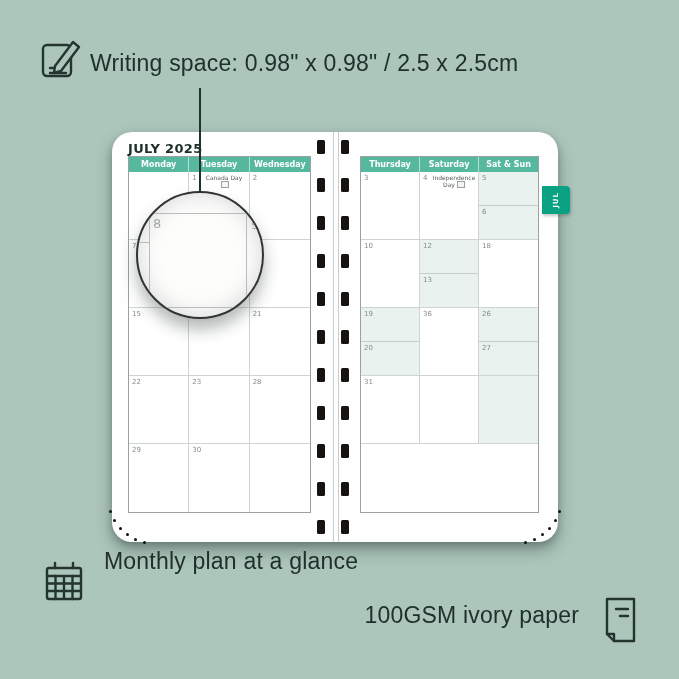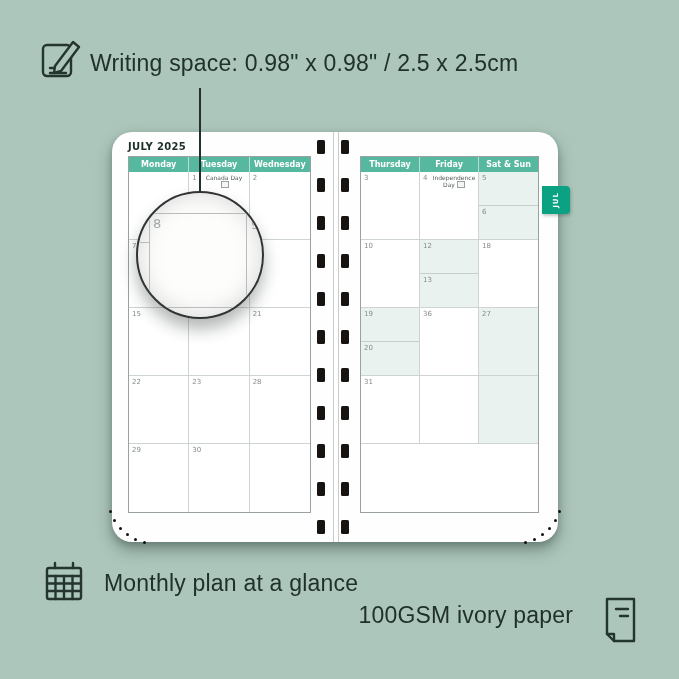--- a/index.html
+++ b/index.html
@@ -24,21 +24,21 @@
     box-shadow:0 8px 16px rgba(30,50,44,.38),0 3px 6px rgba(30,50,44,.22);
   }
   .spine{
     position:absolute;left:221px;top:0;bottom:0;width:4px;
     border-left:1px solid #c6cdca;border-right:1px solid #c6cdca;
   }
   .hole{
     position:absolute;width:8px;height:14px;background:#171310;border-radius:1.5px;
   }
   .month-title{
-    position:absolute;left:16px;top:9px;font-size:10px;font-weight:bold;
+    position:absolute;left:16px;top:9px;font-size:13px;font-weight:bold;
     color:#1d2f2a;font-family:"DejaVu Sans",sans-serif;letter-spacing:.3px;
   }
   .jul-tab{
     position:absolute;left:430px;top:54px;width:28px;height:28px;
     background:#0ba183;border-radius:0 4px 4px 0;z-index:3;
     display:flex;align-items:center;justify-content:center;
     box-shadow:1px 2px 3px rgba(20,40,34,.25);
   }
   .jul-tab span{
     writing-mode:vertical-rl;transform:rotate(180deg);
@@ -157,21 +157,21 @@
       </div>
       <div class="cell">
         <div class="daynum">29</div>
       </div>
       <div class="cell">
         <div class="daynum">30</div>
       </div>
     </div>
   <div class="grid grid-right" id="right-grid">
       <div class="hcell">Thursday</div>
-      <div class="hcell">Friday</div>
+      <div class="hcell">Saturday</div>
       <div class="hcell">Sat &amp; Sun</div>
       <div class="cell">
         <div class="daynum">3</div>
       </div>
       <div class="cell">
         <div class="daynum">4</div>
         <div class="event">Independence Day<div class="flagbox"></div></div>
       </div>
       <div class="cell weekend">
         <div class="half">
@@ -200,20 +200,23 @@
           <div class="daynum">19</div>
         </div>
         <div class="half half2">
           <div class="daynum">20</div>
         </div>
       </div>
       <div class="cell">
         <div class="daynum">36</div>
       </div>
       <div class="cell weekend">
+        <div class="half">
+          <div class="daynum">26</div>
+        </div>
         <div class="half half2">
           <div class="daynum">27</div>
         </div>
       </div>
       <div class="cell">
         <div class="daynum">31</div>
       </div>
       <div class="cell"></div>
       <div class="cell weekend"></div>
     </div>
@@ -273,22 +276,22 @@
 
 <div class="annot-icon" style="left:40px;top:558px;">
   <svg width="48" height="48" viewBox="0 0 48 48" fill="none" stroke="#24352f" stroke-width="2.4" stroke-linecap="round" stroke-linejoin="round">
     <rect x="7" y="10" width="34" height="31" rx="2"></rect>
     <path d="M15 10 v-5 M33 10 v-5"></path>
     <path d="M7 18 h34"></path>
     <path d="M15.5 18 v23 M24 18 v23 M32.5 18 v23"></path>
     <path d="M7 25.5 h34 M7 33 h34"></path>
   </svg>
 </div>
-<div class="annot-text" style="left:104px;top:570px;">Monthly plan at a glance</div>
-
-<div class="annot-text" style="right:106px;top:602px;margin-left:21px;">100GSM ivory paper</div>
+<div class="annot-text" style="left:104px;top:548px;">Monthly plan at a glance</div>
+
+<div class="annot-text" style="right:100px;top:602px;margin-left:21px;">100GSM ivory paper</div>
 <div class="annot-icon" style="left:597px;top:594px;">
   <svg width="44" height="52" viewBox="0 0 44 52" fill="none" stroke="#24352f" stroke-width="2.4" stroke-linecap="round" stroke-linejoin="round">
     <path d="M10 5 h27 v42 h-20 l-7 -7 z"></path>
     <path d="M10 40 h7 v7"></path>
     <path d="M19 15 h12 M23 22 h8"></path>
   </svg>
 </div>
 
 </body></html>

